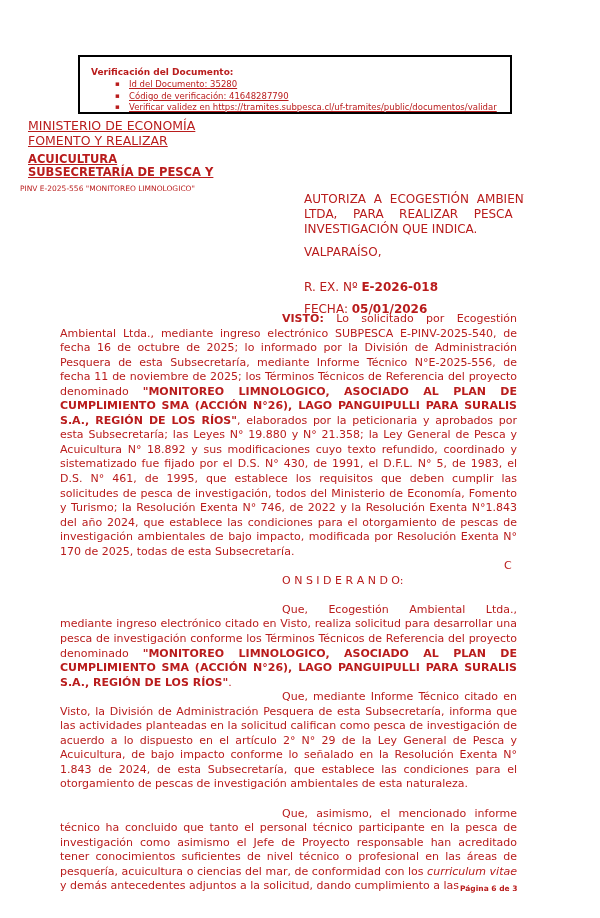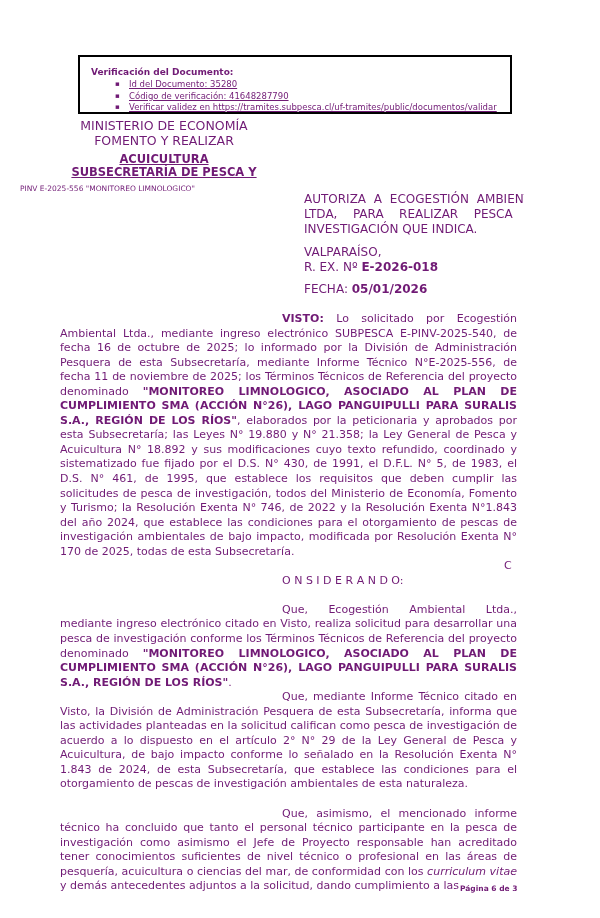--- a/index.html
+++ b/index.html
@@ -5,21 +5,21 @@
   html, body {
     margin: 0;
     padding: 0;
     background: #ffffff;
   }
   .page {
     position: relative;
     width: 524px;
     height: 918px;
     background: #ffffff;
-    color: #701a75;
+    color: #b91c1c;
     font-family: "DejaVu Sans", "Liberation Sans", sans-serif;
     overflow: hidden;
   }
 
   
   .verify-box {
     position: absolute;
     left: 78px;
     top: 55px;
     width: 434px;
@@ -49,21 +49,22 @@
     font-size: 7px;
     vertical-align: 1px;
   }
 
   
   .letterhead {
     position: absolute;
     left: 28px;
     top: 119px;
     width: 272px;
-    text-align: center;
+    text-align: left;
+    text-decoration: underline;
   }
   .ministry-line {
     font-size: 12.5px;
     line-height: 14.5px;
   }
   .dept-block {
     margin-top: 5px;
     font-size: 11.5px;
     line-height: 13px;
     font-weight: bold;
@@ -81,21 +82,21 @@
   .res-block {
     position: absolute;
     left: 304px;
     top: 192px;
     width: 241px;
     font-size: 12px;
     line-height: 15px;
   }
   .res-subject { text-align: justify; }
   .res-city   { margin-top: 8px; }
-  .res-number { margin-top: 0; }
+  .res-number { margin-top: 20px; }
   .res-date   { margin-top: 7px; }
   .b { font-weight: bold; }
   .i { font-style: italic; }
 
   
   .body-text {
     position: absolute;
     left: 60px;
     top: 312px;
     width: 457px;

